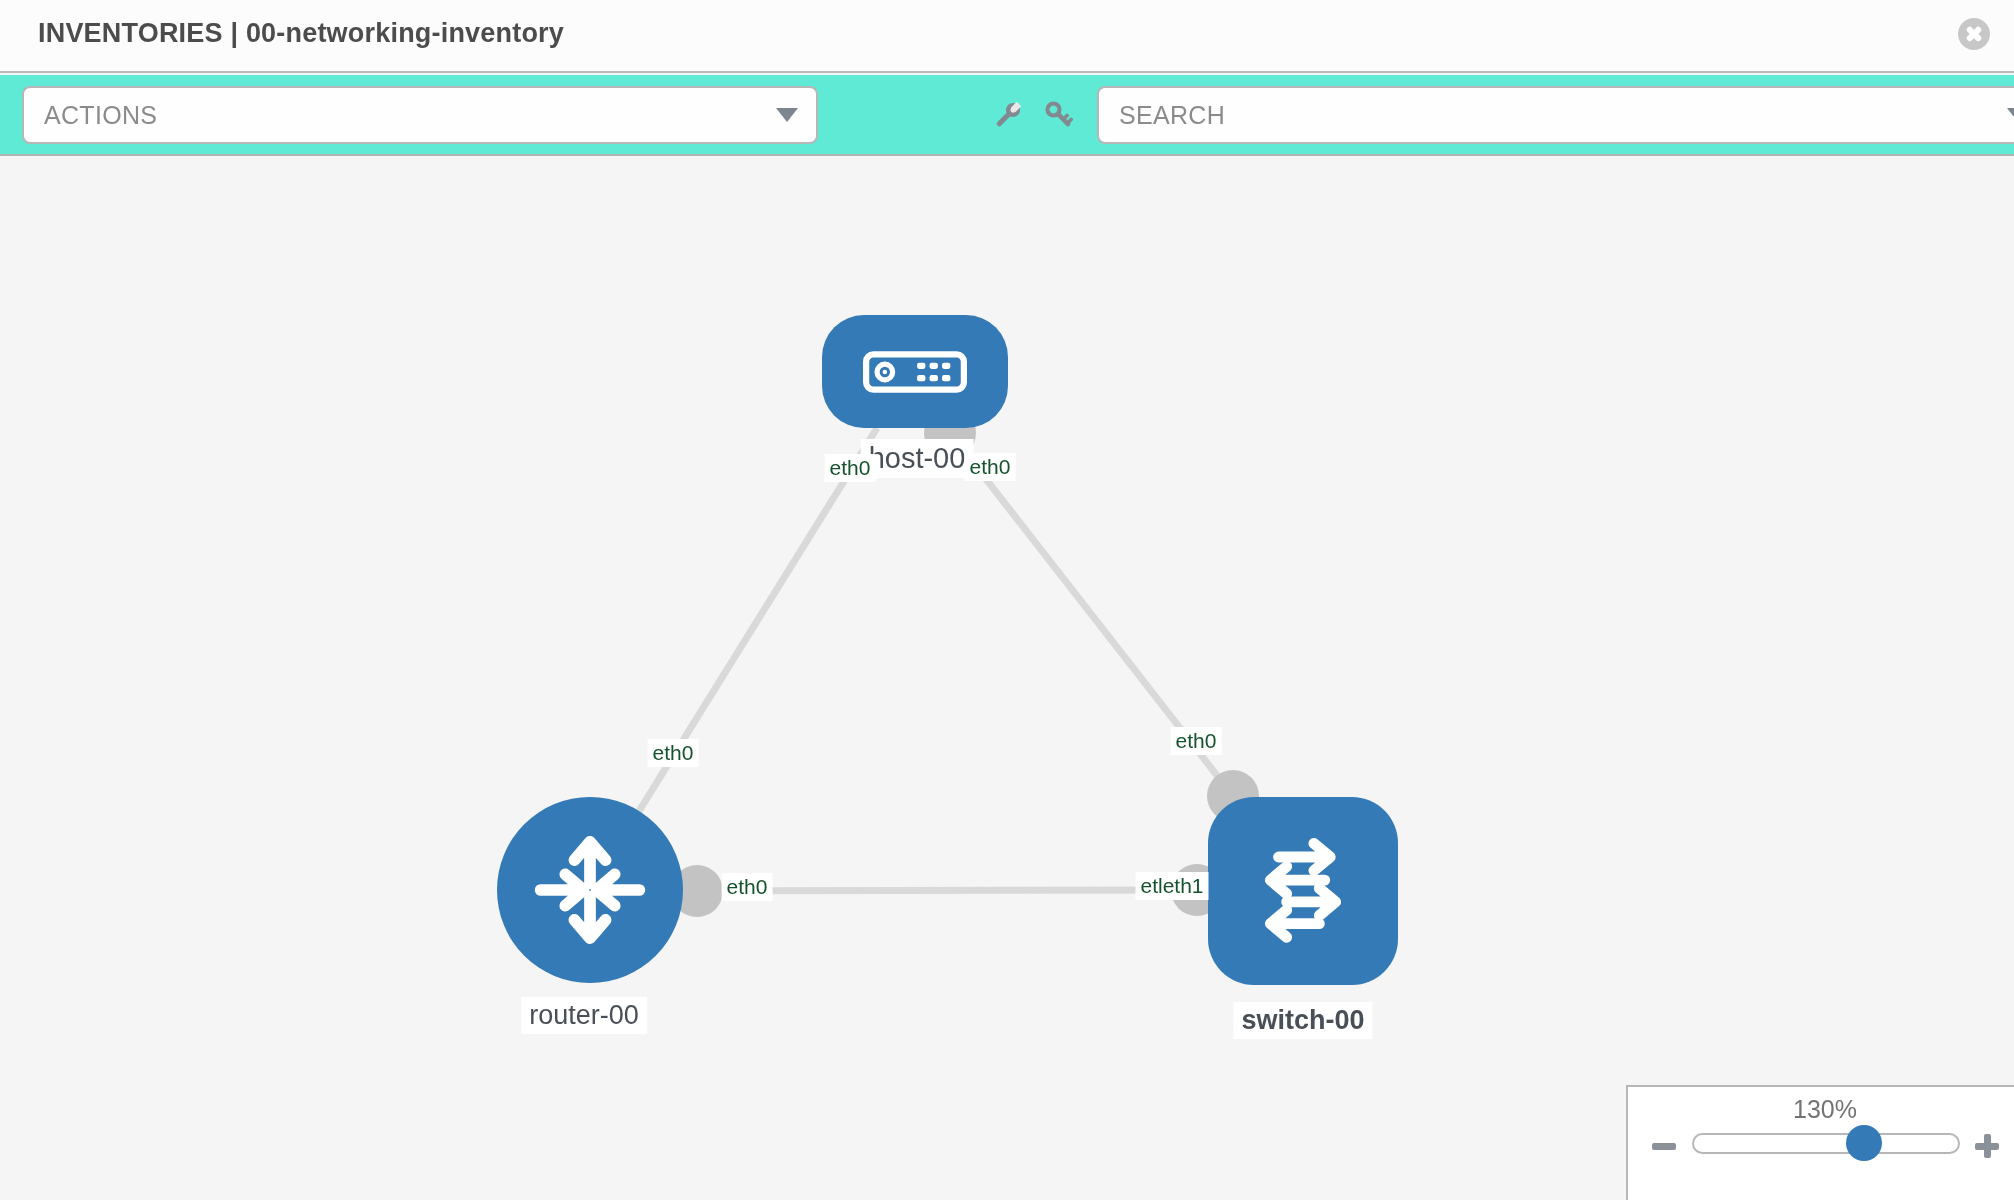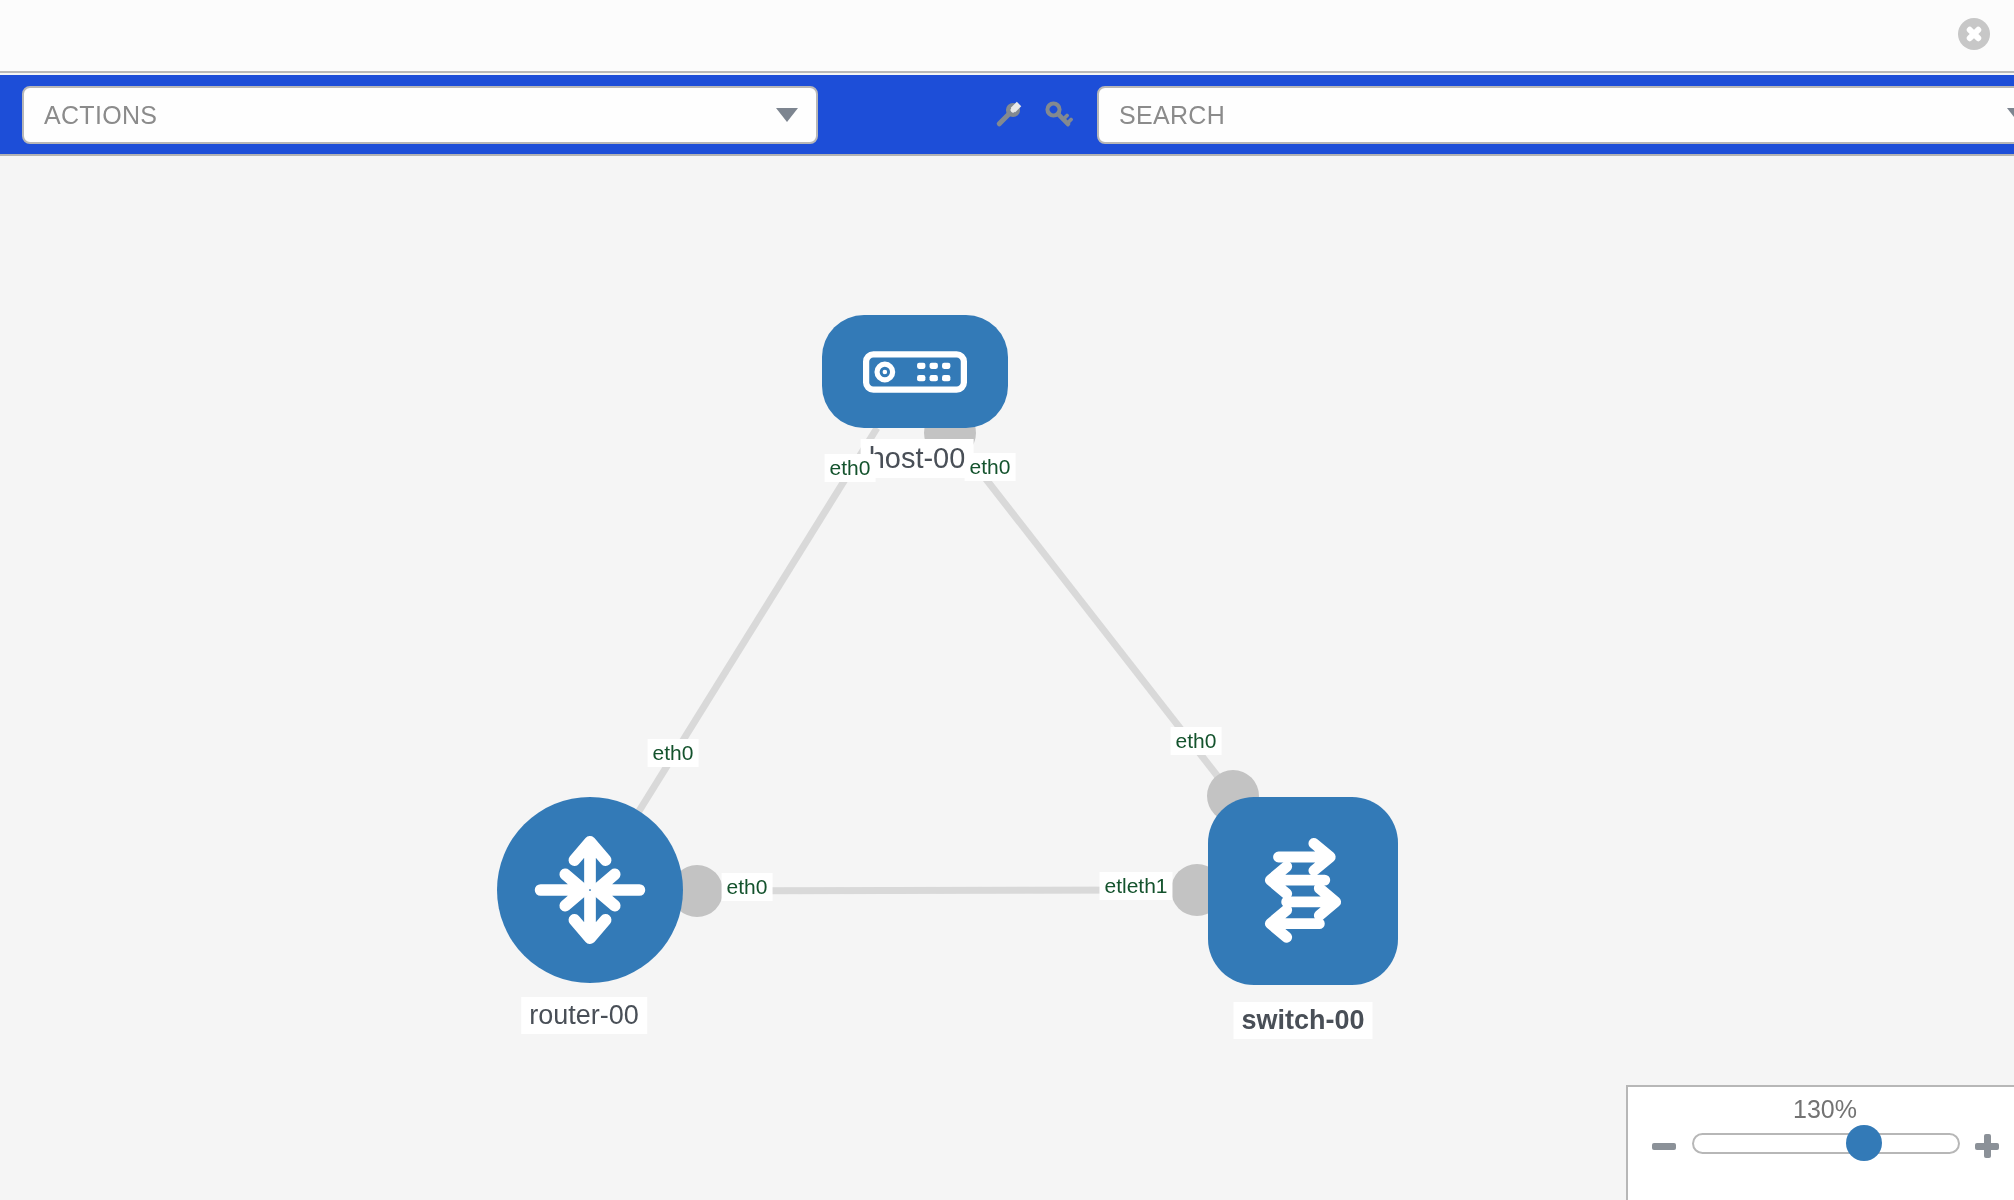--- a/index.html
+++ b/index.html
@@ -14,21 +14,21 @@
                   font-weight:bold; color:#4c4c4c; letter-spacing:0.2px; }
   .close-btn { position:absolute; right:24px; top:18px; width:32px; height:32px;
                border-radius:50%; background:#c7c7c7; cursor:pointer; }
   .close-btn .bar { position:absolute; left:7px; top:13px; width:18px; height:6px;
                     background:#fff; border-radius:3px; }
   .close-btn .bar.b1 { transform:rotate(45deg); }
   .close-btn .bar.b2 { transform:rotate(-45deg); }
 
   
   .toolbar { position:absolute; left:0; top:75px; width:100%; height:81px;
-             background:#1d4ed8; border-bottom:2px solid #b3b3b3; }
+             background:#5eead4; border-bottom:2px solid #b3b3b3; }
   .combo { position:absolute; top:11px; height:58px; background:#fefefe;
            border:2px solid #b7b7b7; border-radius:8px; display:flex;
            align-items:center; padding:0 20px; cursor:pointer; }
   .combo-actions { left:22px; width:796px; }
   .combo-search { left:1097px; width:952px; }
   .combo-text { font-size:25px; color:#8b8b8b; letter-spacing:0.3px; }
   .combo-caret { position:absolute; right:18px; top:50%; transform:translateY(-50%);
                  width:0; height:0; border-left:11px solid transparent;
                  border-right:11px solid transparent; border-top:14px solid #7d8590; }
   .tool-icon { position:absolute; top:24px; width:34px; height:34px; cursor:pointer; }
@@ -71,20 +71,21 @@
                   background:#fff; border:2px solid #b7b7b7; border-radius:11px; cursor:pointer; }
   .slider-thumb { position:absolute; left:236px; top:56px; width:36px; height:36px;
                   transform:translate(-50%,-50%); border-radius:50%; background:#337ab7; cursor:grab; }
 </style>
 </head>
 <body>
 
 <div class="screen">
 
   <div class="header">
+    <div class="header-title">INVENTORIES | 00-networking-inventory</div>
     <div class="close-btn">
       <div class="bar b1"></div>
       <div class="bar b2"></div>
     </div>
   </div>
 
   <div class="toolbar">
     <div class="combo combo-actions">
       <span class="combo-text">ACTIONS</span>
       <span class="combo-caret"></span>
@@ -168,21 +169,21 @@
 
     <div class="node-label label-host">host-00</div>
     <div class="node-label label-router">router-00</div>
     <div class="node-label label-switch">switch-00</div>
 
     <div class="if-label" style="left:850px; top:310px;">eth0</div>
     <div class="if-label" style="left:990px; top:309px;">eth0</div>
     <div class="if-label" style="left:673px; top:595px;">eth0</div>
     <div class="if-label" style="left:747px; top:729px;">eth0</div>
     <div class="if-label" style="left:1196px; top:583px;">eth0</div>
-    <div class="if-label" style="left:1136px; top:728px;">etleth1</div>
+    <div class="if-label" style="left:1172px; top:728px;">etleth1</div>
   </div>
 
   <div class="zoom-panel">
     <div class="zoom-value">130%</div>
     <div class="zoom-minus">
       <div class="hbar"></div>
     </div>
     <div class="slider-track"></div>
     <div class="slider-thumb"></div>
     <div class="zoom-plus">

